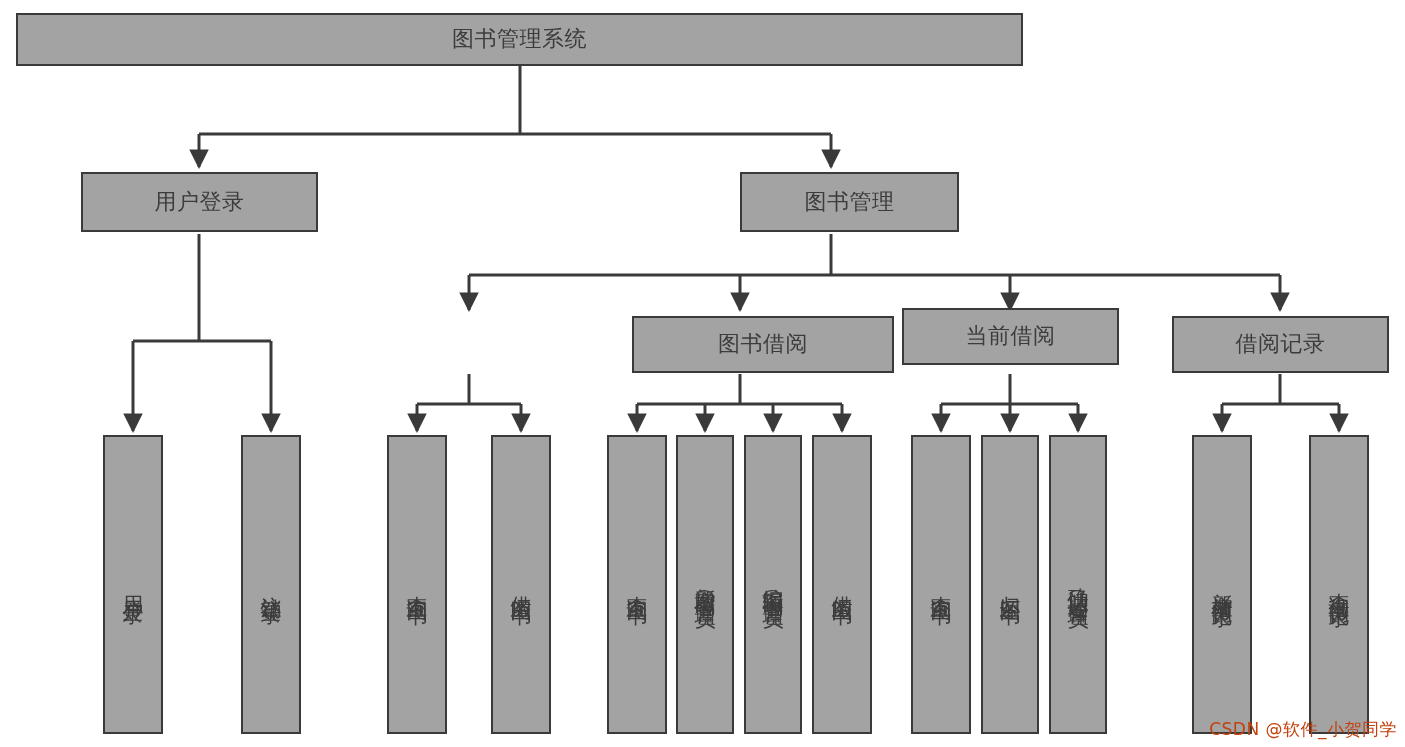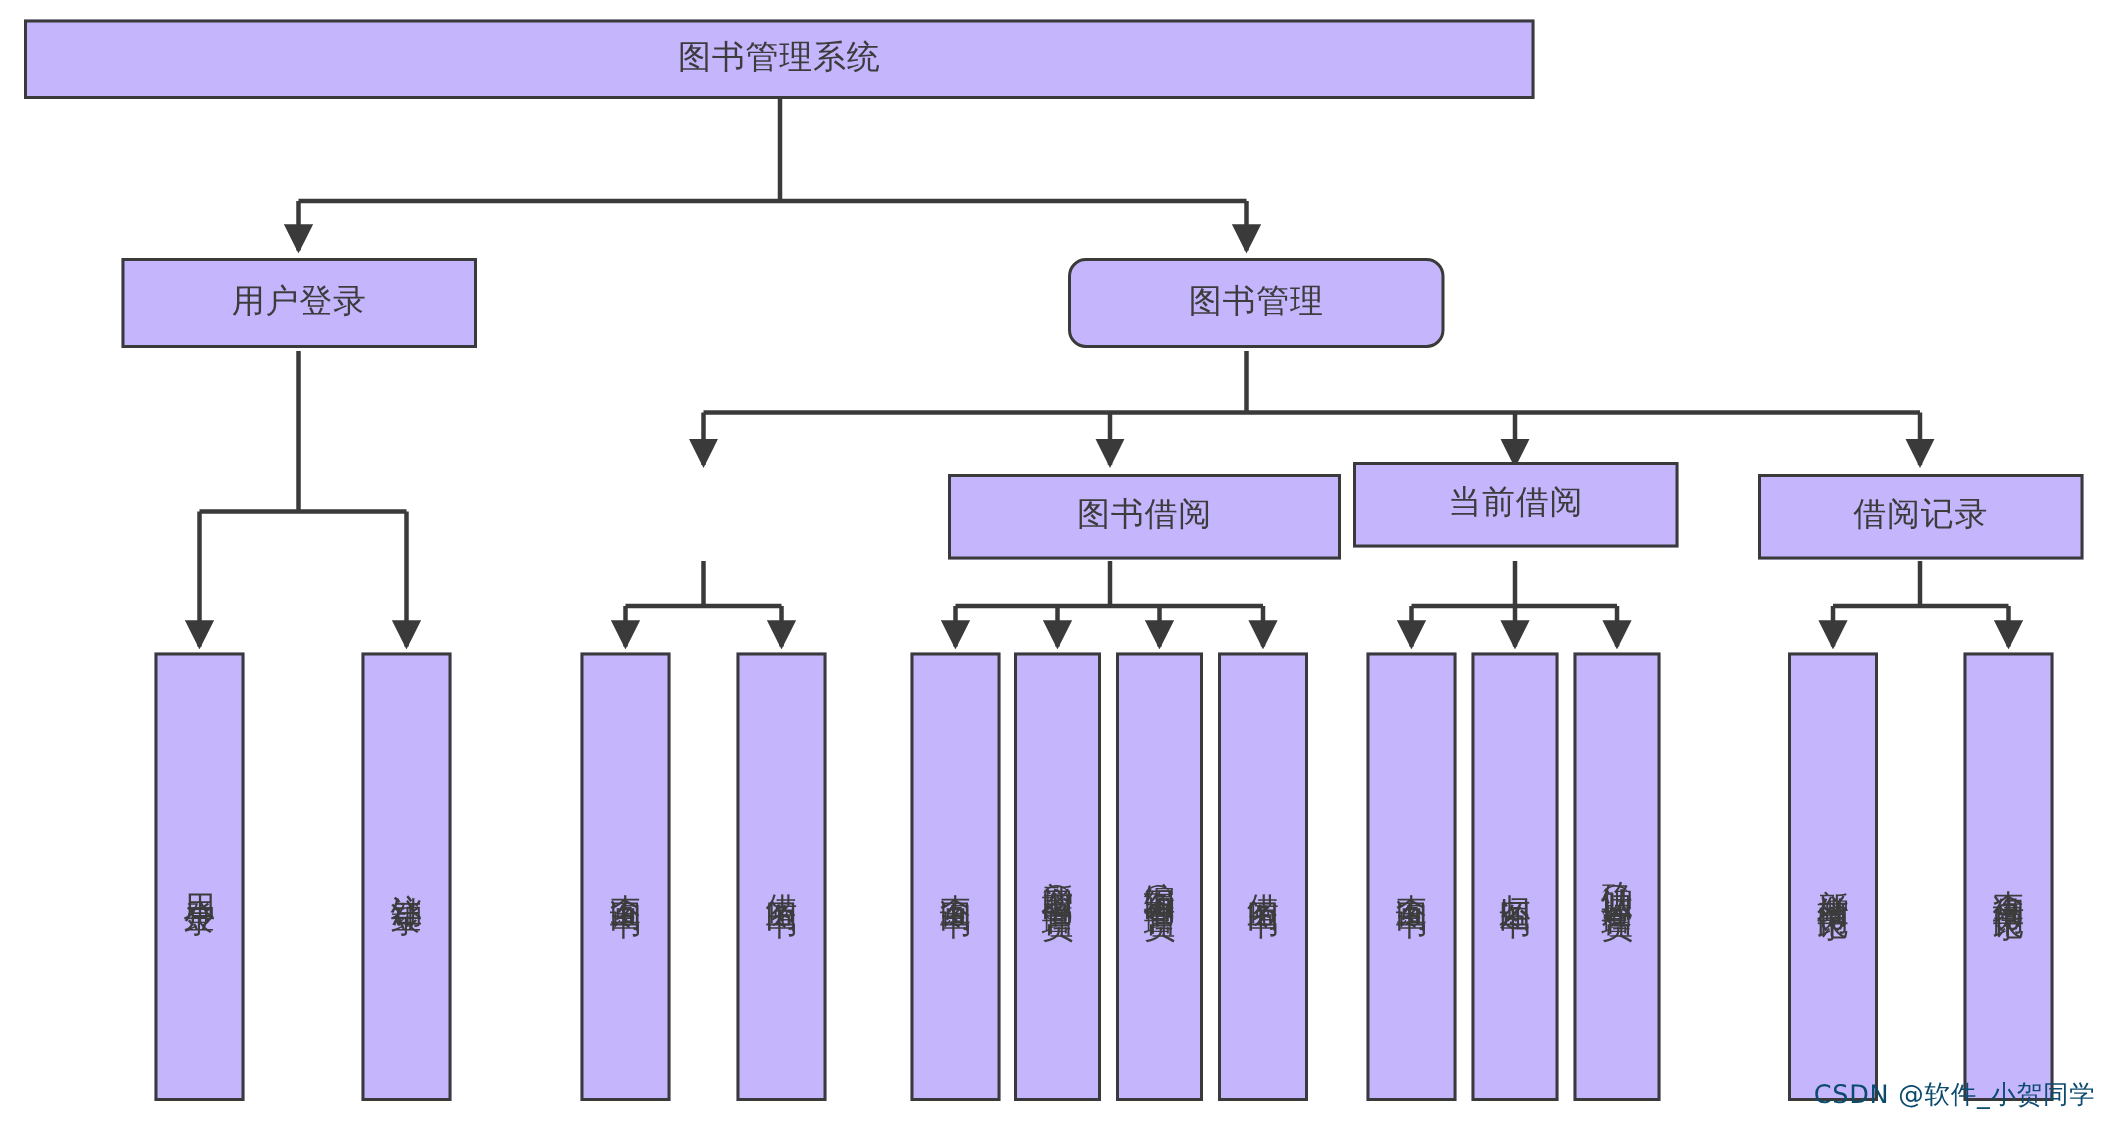--- a/index.html
+++ b/index.html
@@ -21,21 +21,21 @@
     position: absolute;
     left: 0;
     top: 0;
     width: 1405px;
     height: 747px;
     pointer-events: none;
   }
   .node {
     position: absolute;
     box-sizing: border-box;
-    background: #c4b5fd;
+    background: #a3a3a3;
     border: 2.5px solid #3a3a3a;
     display: flex;
     align-items: center;
     justify-content: center;
     color: #3c3c3c;
     z-index: 2;
   }
   .node.horiz {
     font-size: 22px;
     letter-spacing: 0.5px;
@@ -56,21 +56,21 @@
     writing-mode: vertical-rl;
     text-orientation: upright;
     display: block;
     white-space: nowrap;
   }
   #watermark {
     position: absolute;
     right: 8px;
     bottom: 6px;
     font-size: 17px;
-    color: #0c4a6e;
+    color: #c2410c;
     letter-spacing: 0.5px;
     z-index: 5;
     white-space: nowrap;
   }
 </style>
 </head>
 <body>
 
 <div id="canvas">
 
@@ -126,21 +126,21 @@
     </g>
   </svg>
 
   <div class="node horiz" style="left:16px; top:13px; width:1007px; height:53px;">
     <span>图书管理系统</span>
   </div>
 
   <div class="node horiz" style="left:81px; top:172px; width:237px; height:60px;">
     <span>用户登录</span>
   </div>
-  <div class="node horiz" style="left:712px; top:172px; width:251px; height:60px;border-radius:12px;">
+  <div class="node horiz" style="left:740px; top:172px; width:219px; height:60px;">
     <span>图书管理</span>
   </div>
 
   <div class="node horiz" style="left:632px; top:316px; width:262px; height:57px;">
     <span>图书借阅</span>
   </div>
   <div class="node horiz" style="left:902px; top:308px; width:217px; height:57px;">
     <span>当前借阅</span>
   </div>
   <div class="node horiz" style="left:1172px; top:316px; width:217px; height:57px;">

